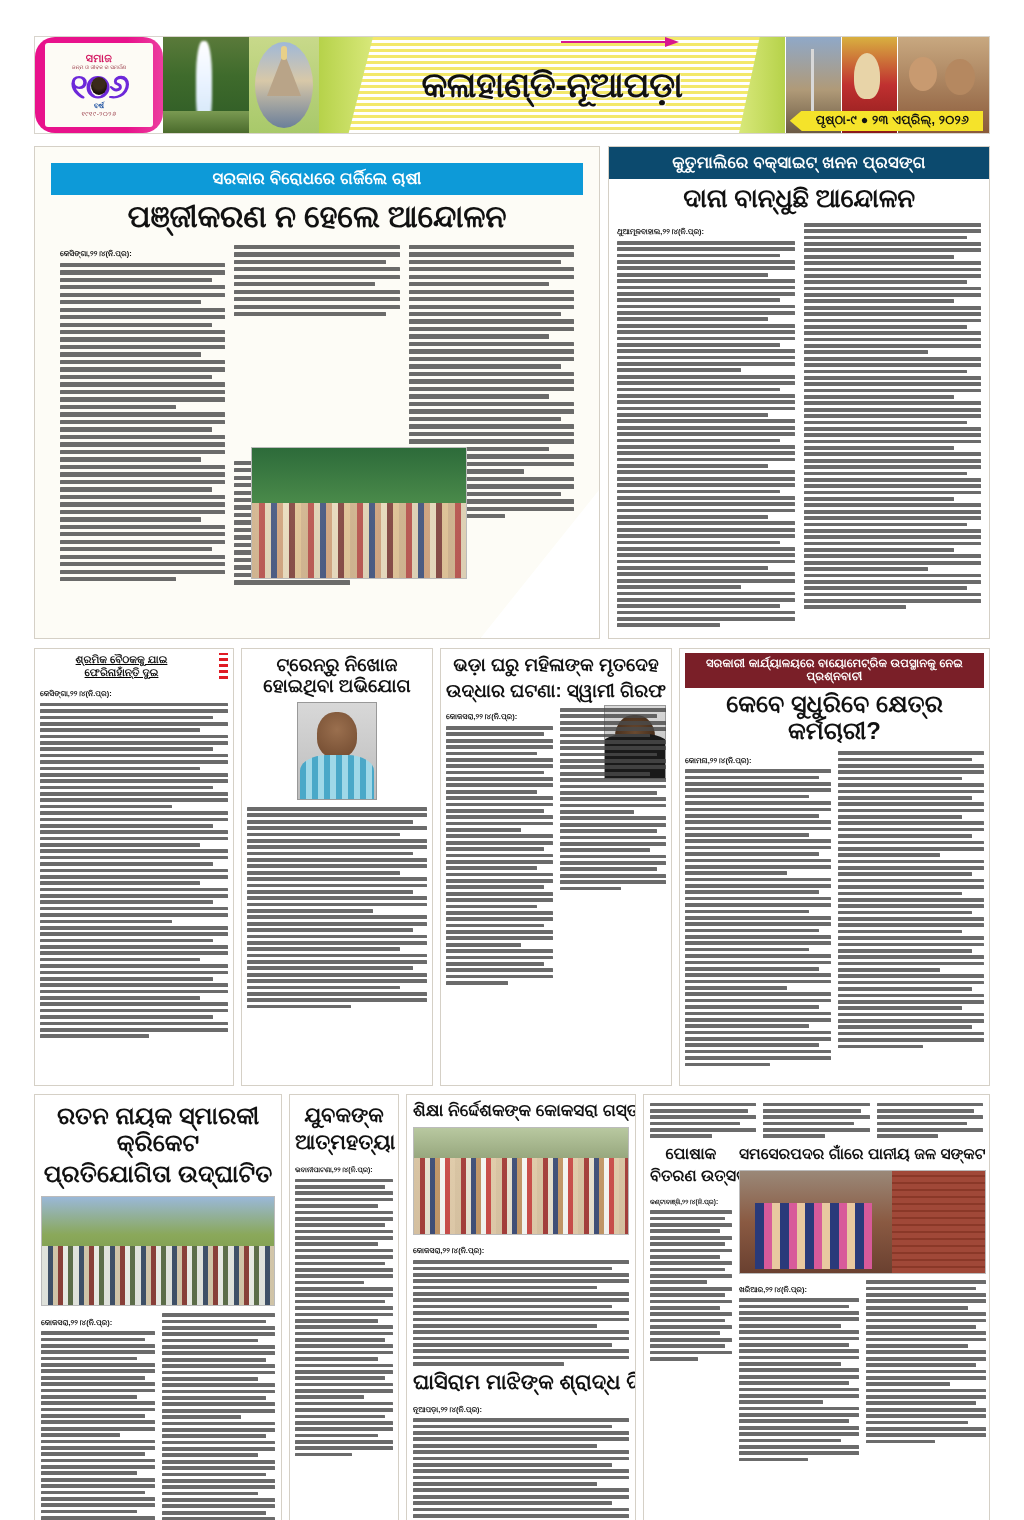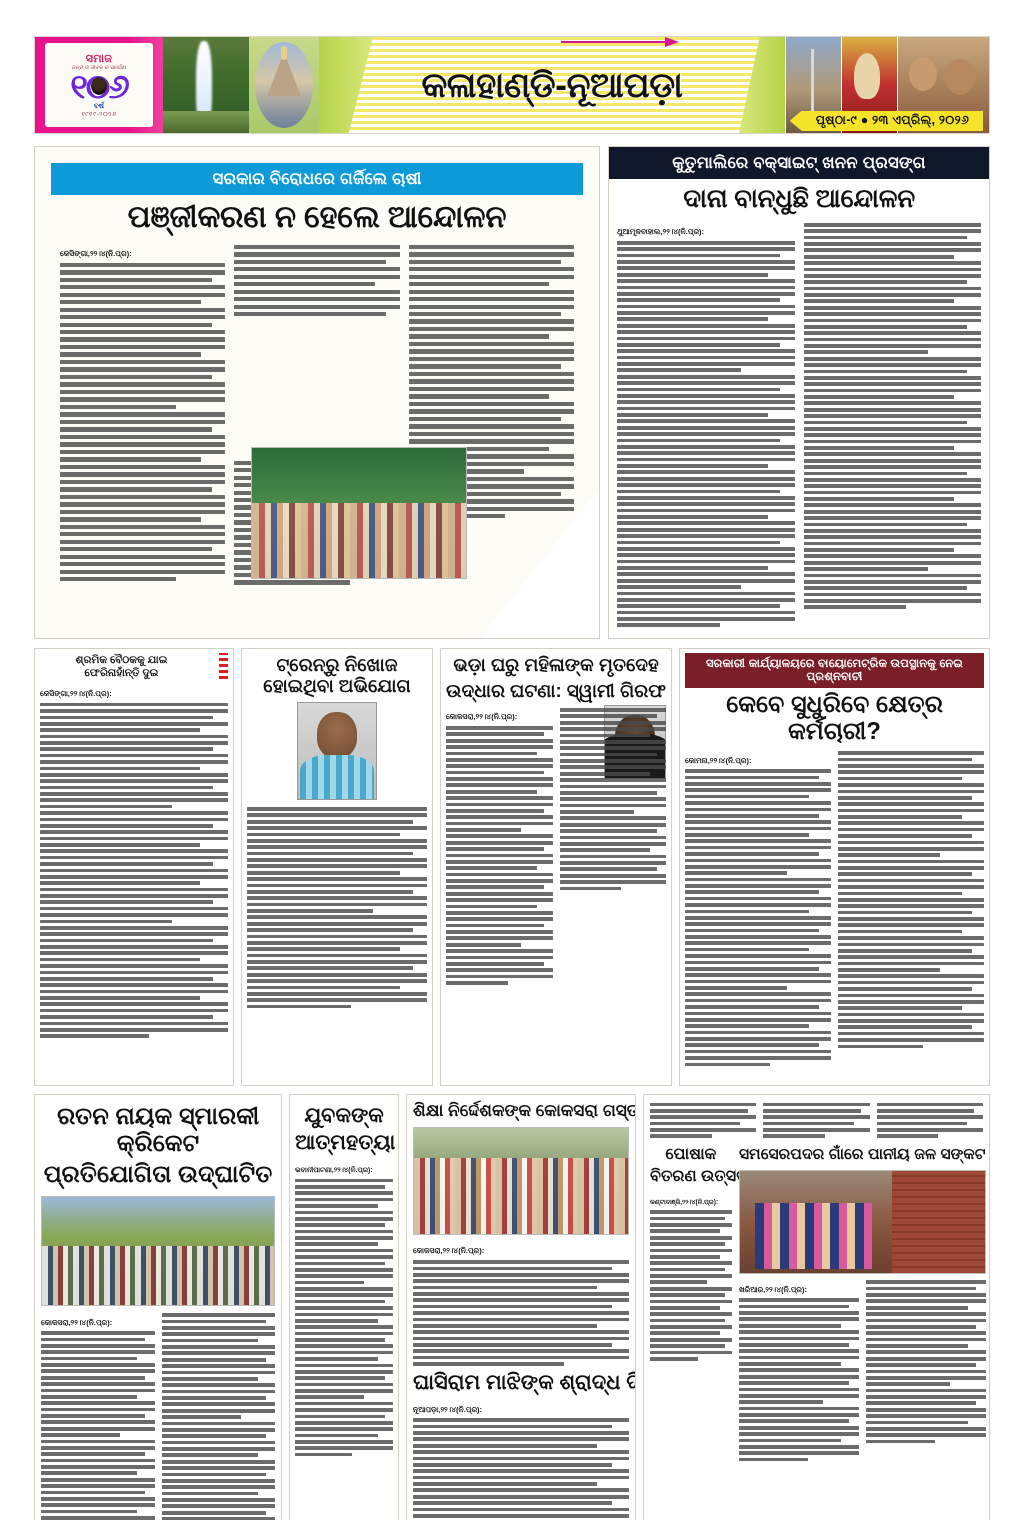--- a/index.html
+++ b/index.html
@@ -23,20 +23,21 @@
     display: flex;
     border: 1px solid #d8d4cc;
     overflow: hidden;
     background: #fff;
   }
   .mh-logo {
     width: 128px; flex: none;
     background: linear-gradient(90deg,#e8128c 0%, #e8128c 72%, #ec3fa0 100%);
     display: flex; align-items: center; justify-content: center;
     position: relative;
+    border-radius: 20px;
   }
   .mh-logo-inner {
     width: 108px; height: 84px; background: #fdfbf5;
     border-radius: 3px;
     display: flex; flex-direction: column; align-items: center; justify-content: center;
     line-height: 1;
   }
   .mh-logo-top { font-size: 11px; color: #d2155f; font-weight: bold; letter-spacing: .3px;}
   .mh-logo-sub { font-size: 5.5px; color: #8b2030; margin-top: 1px; }
   .mh-logo-big {
@@ -154,21 +155,21 @@
   
   .sec1 { display: flex; gap: 8px; margin-top: 12px; }
   .sec1-left { width: 566px; flex:none; border:1px solid #d5d0c6; background:#fdfcf6; padding:16px; position:relative; overflow:hidden;}
   .sec1-right { flex:1; border:1px solid #d5d0c6; background:#fff; overflow:hidden; }
 
   .kicker {
     color:#fff; font-size:16.5px; font-weight:bold; text-align:center;
     padding:6px 0 7px; letter-spacing:.2px;
   }
   .kicker.blue { background:#0d9ad8; }
-  .kicker.green { background:#0f172a; }
+  .kicker.green { background:#0c4a6e; }
   .kicker.maroon { background:#7a1f28; font-size:11.5px; padding:4px 0 5px; }
 
   .mainhead {
     text-align:center; font-weight:bold; color:#111;
     font-size:31px; padding:6px 4px 6px; letter-spacing:-0.3px;
     line-height:1.05; white-space:nowrap;
   }
   .mainhead.sm { font-size:26px; }
 
   .body3 { display:flex; gap:9px; padding: 2px 9px 10px; }
@@ -214,21 +215,21 @@
   }
 
   
   .sec2 { display:flex; gap:7px; margin-top:9px; }
   .s2-a { width: 200px; flex:none; border:1px solid #d5d0c6; padding:4px 5px 6px; overflow:hidden;}
   .s2-b { width: 192px; flex:none; border:1px solid #d5d0c6; padding:4px 5px 0; overflow:hidden;}
   .s2-c { width: 232px; flex:none; border:1px solid #d5d0c6; padding:4px 5px 6px; overflow:hidden;}
   .s2-d { flex:1; border:1px solid #d5d0c6; padding:4px 5px 16px; overflow:hidden;}
 
   .subhead-box{
-    display:flex; align-items:center; gap:16px; margin-bottom:3px;
+    display:flex; align-items:center; gap:16px; margin-bottom:3px;text-decoration:underline;
   }
   .subhead-sm{
     font-size:10.5px; font-weight:bold; color:#111; text-align:center;
     line-height:1.25; flex:1;
   }
   .redbars{ width:9px; height:26px; flex:none;
     background: repeating-linear-gradient(0deg,#e01b24 0 3px, #fff 3px 6px);}
 
   .head2 { font-size:18.5px; font-weight:bold; text-align:center; color:#111; line-height:1.15; padding:1px 0 4px; white-space:nowrap;}
   .head2.wrap{ white-space:normal; }

